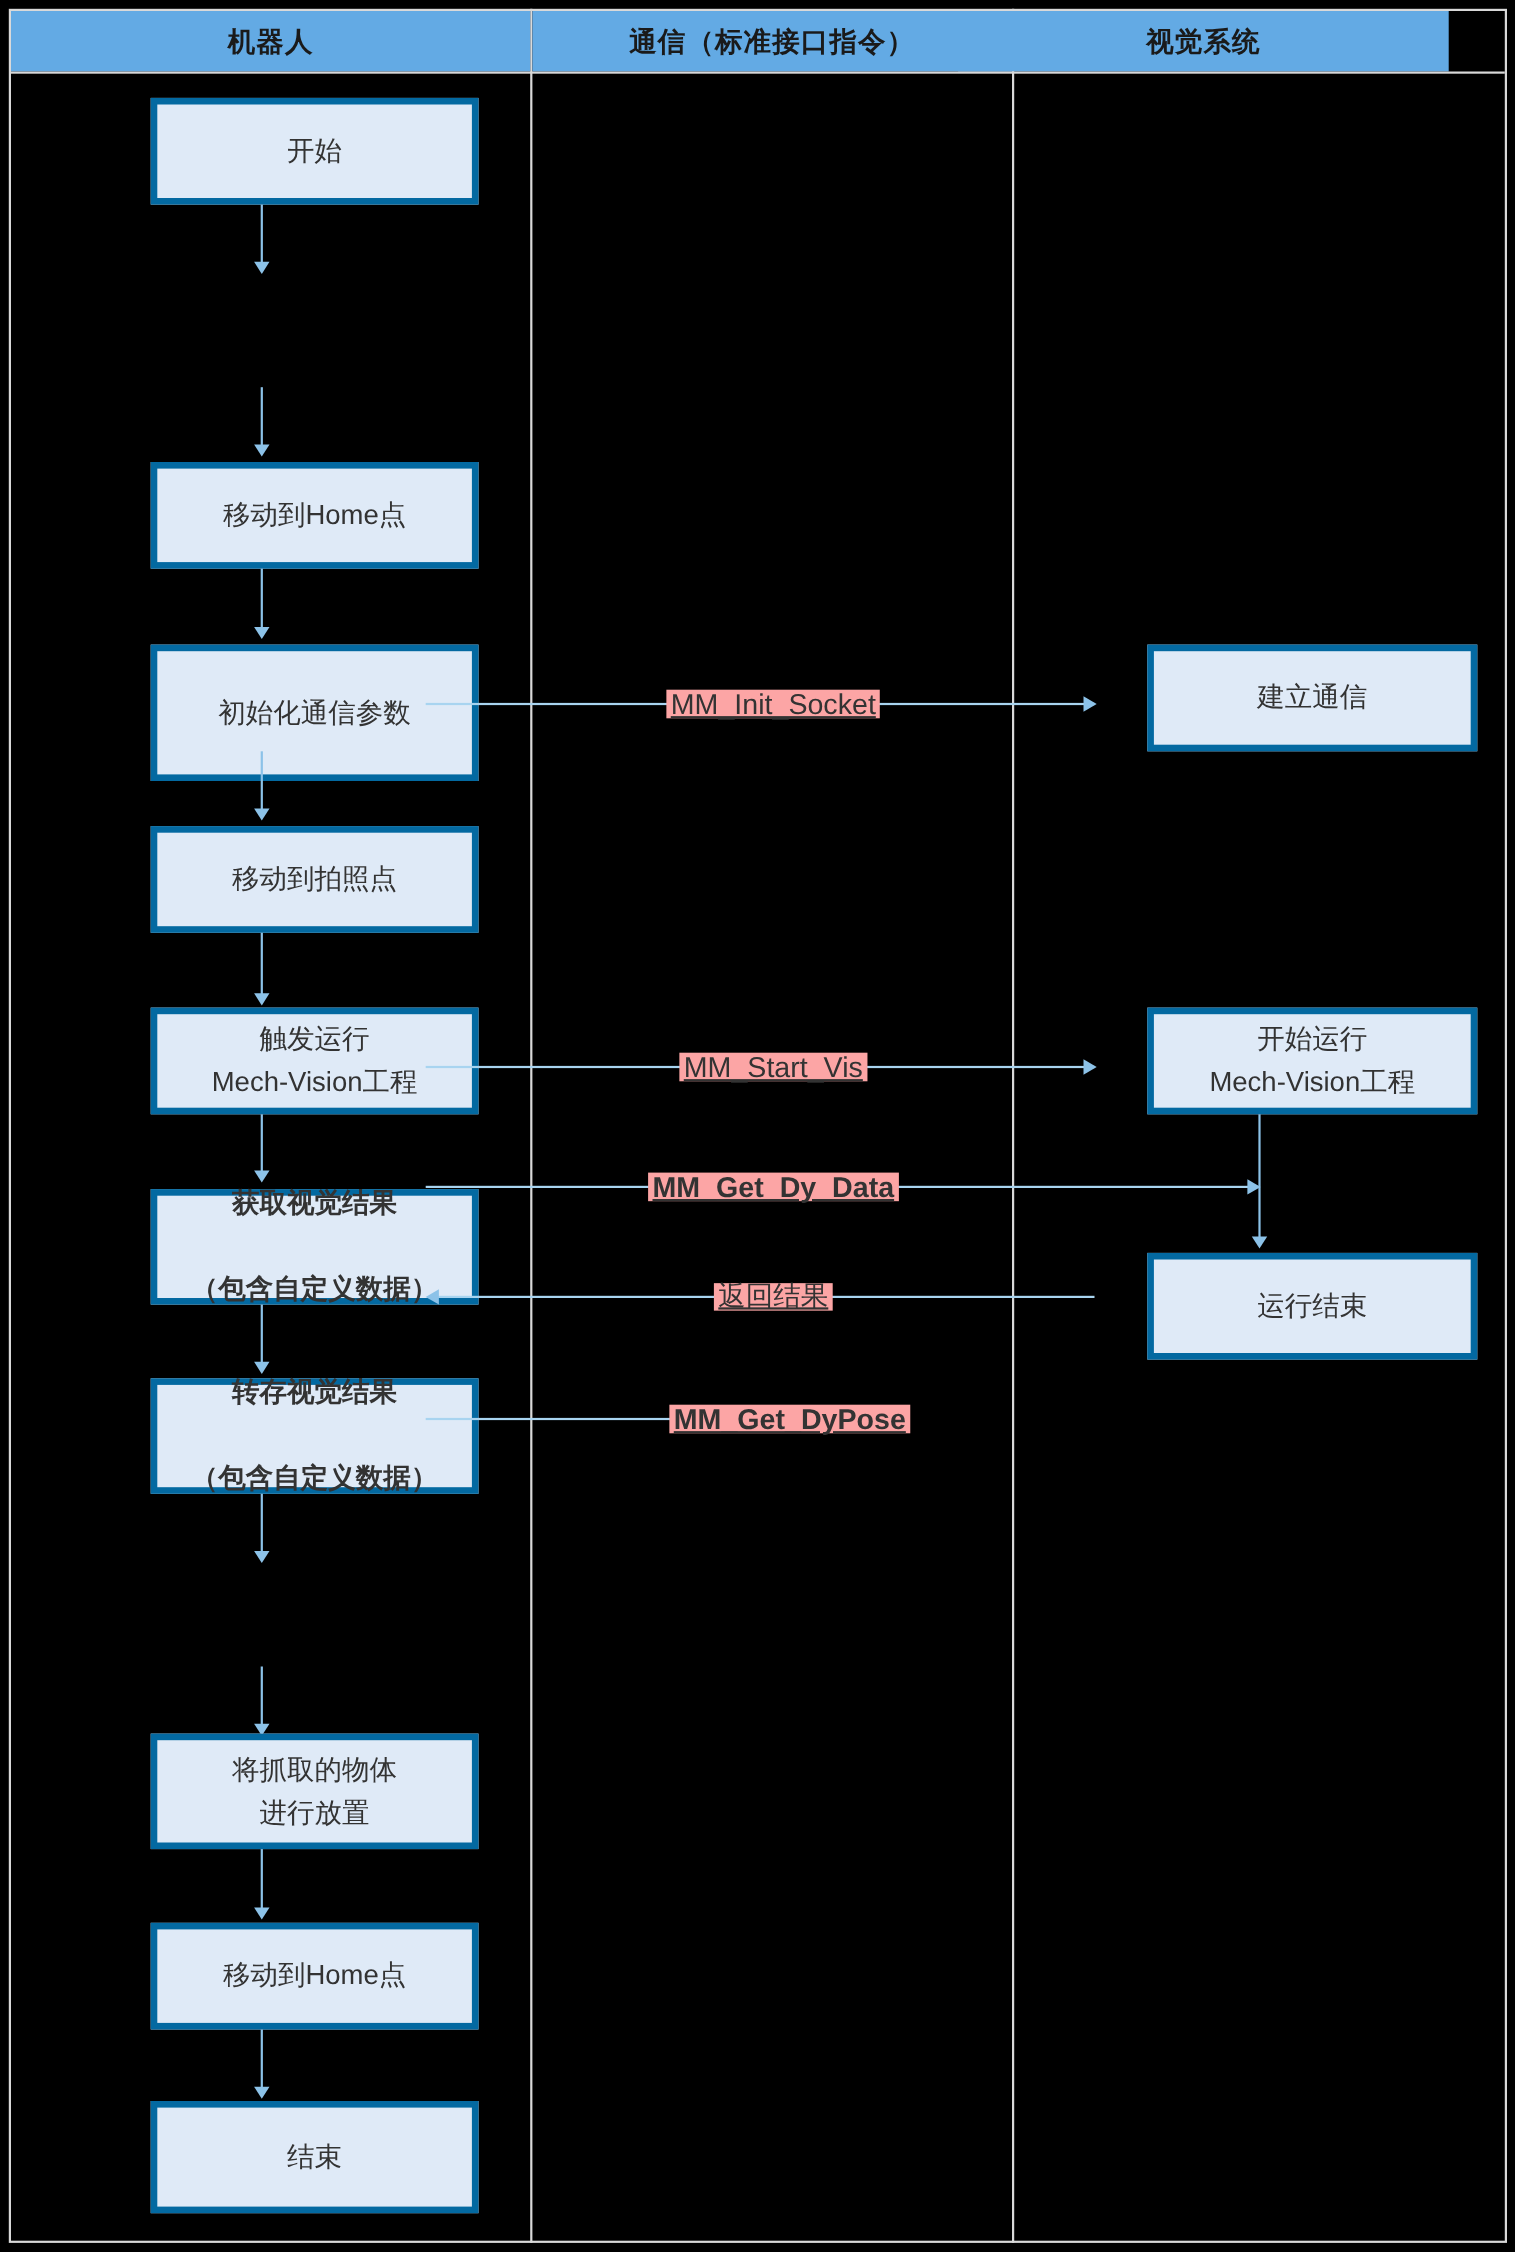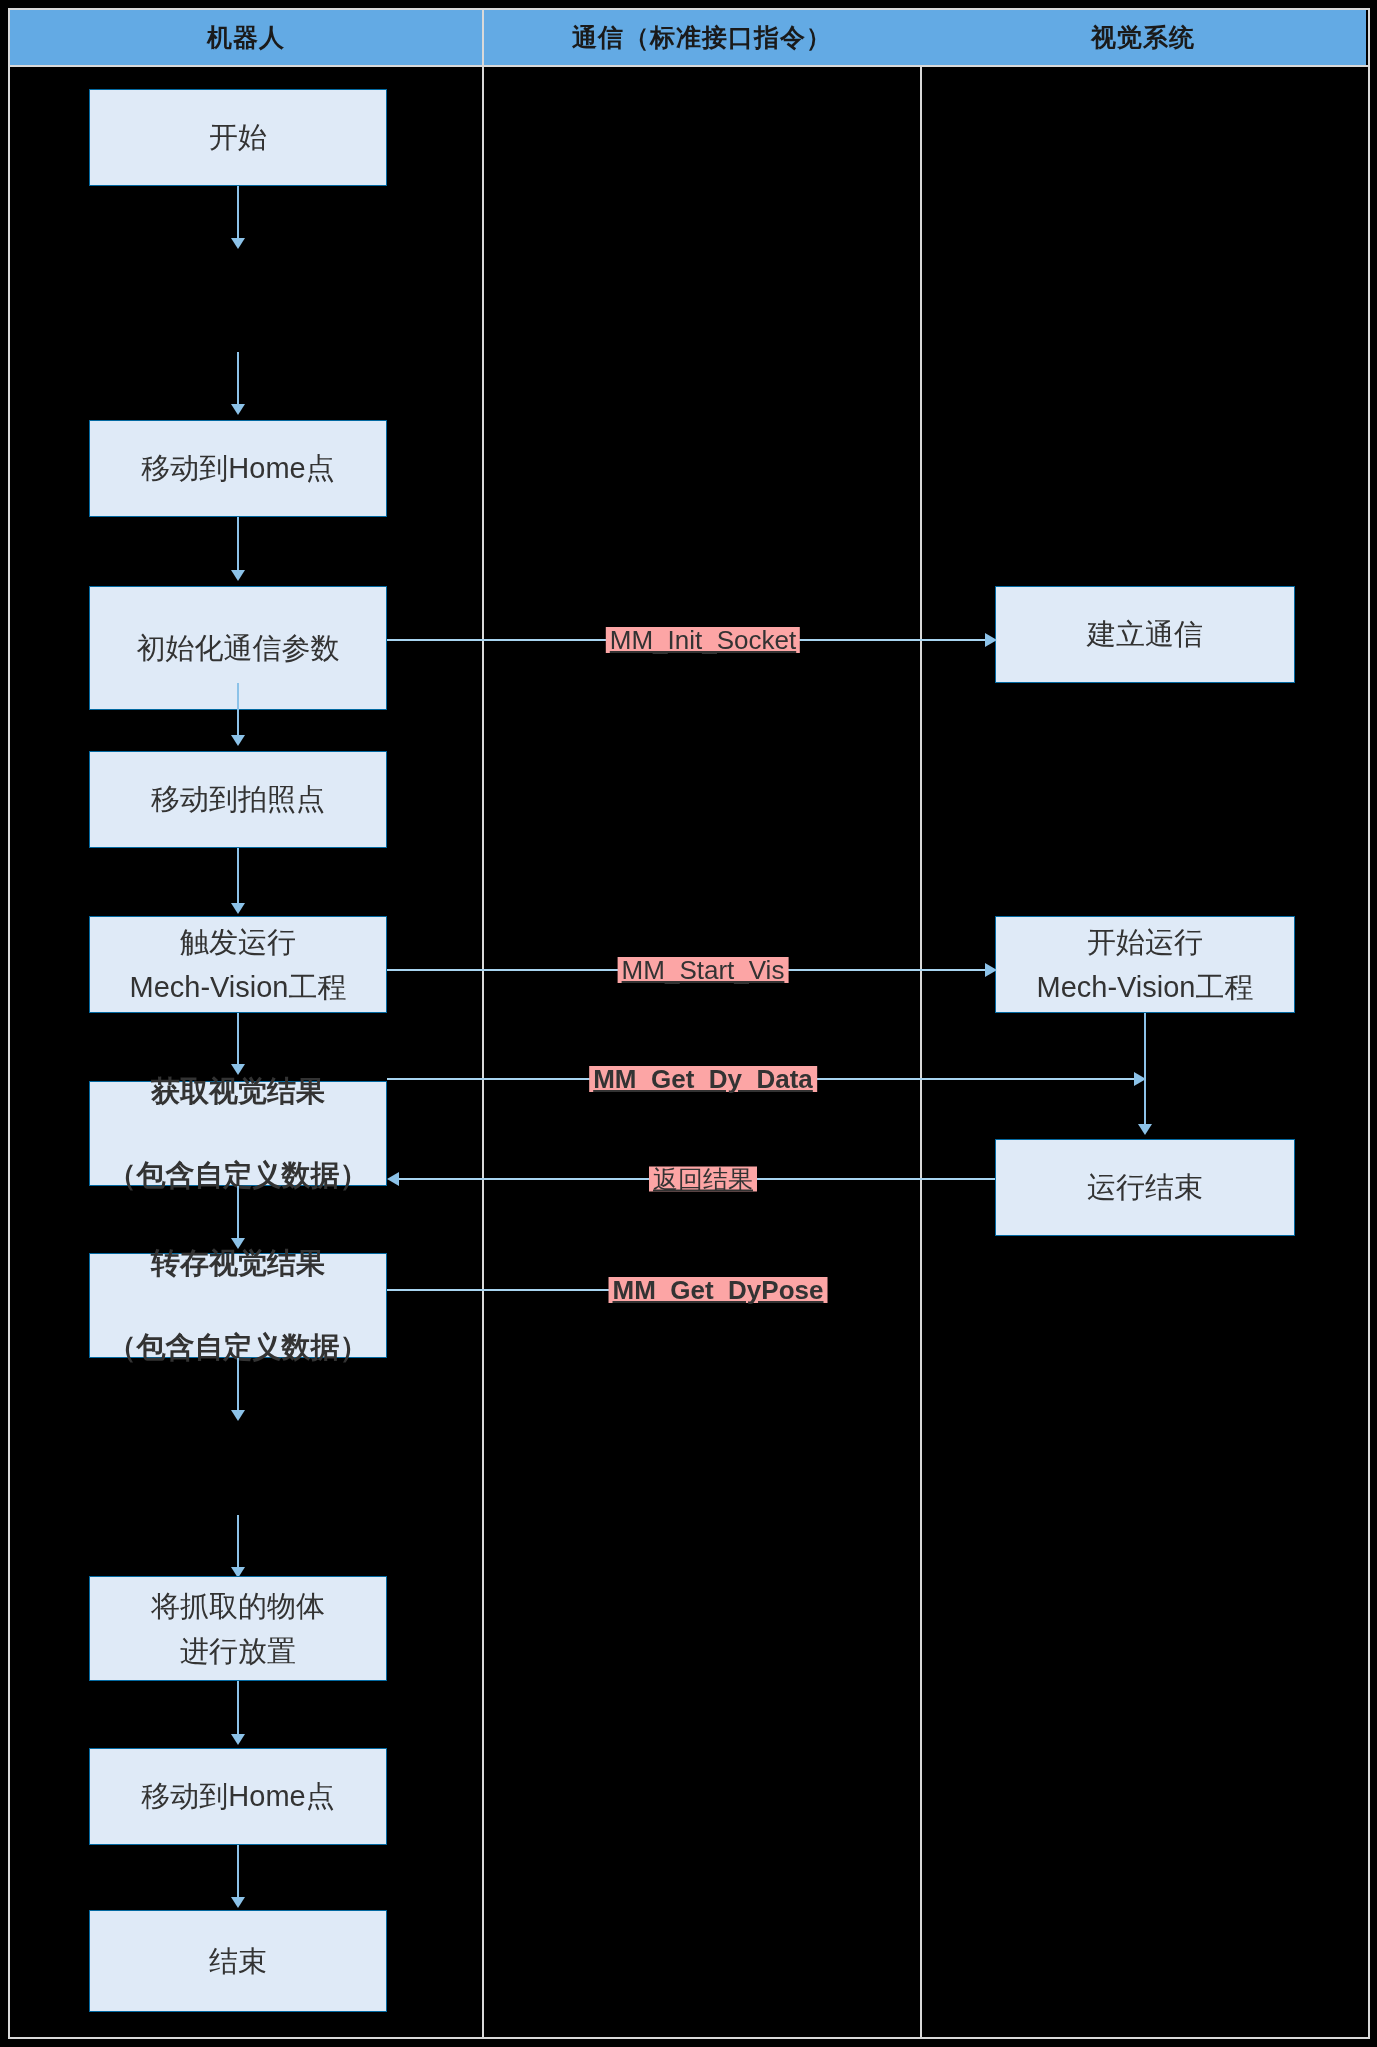--- a/index.html
+++ b/index.html
@@ -53,30 +53,31 @@
     position: absolute;
     top: 65px;
     height: 2px;
     background: #d9d9d9;
   }
 
   
   .node {
     position: absolute;
     background: #dfeaf7;
-    border: 1px solid #0369a1;
+    border: 6px solid #0369a1;
     box-sizing: border-box;
     display: flex;
     flex-direction: column;
     align-items: center;
     justify-content: center;
     color: #333333;
-    font-size: 29px;
+    font-size: 25px;
     line-height: 1.55;
     text-align: center;
+    margin-left: 48px;
   }
   .node.bold {
     font-weight: bold;
     gap: 39px;
   }
   .node .ln { display: block; white-space: nowrap; }
 
   
   .vline {
     position: absolute;
@@ -129,21 +130,21 @@
 <body>
 
 <div id="stage">
 
   <div class="lane-frame"></div>
   <div class="lane-divider" style="left:482px;"></div>
   <div class="lane-divider" style="left:920px;"></div>
 
   <div class="lane-header" style="left:10px;  width:472px;">机器人</div>
   <div class="lane-header" style="left:484px; width:436px;">通信（标准接口指令）</div>
-  <div class="lane-header" style="left:920px; width:446px;">视觉系统</div>
+  <div class="lane-header" style="left:871px; width:446px;">视觉系统</div>
 
   <div class="lane-header-sep" style="left:10px;  width:1358px;"></div>
 
   <div class="node" style="left:89px; top:89px; width:298px; height:97px;">
     <span class="ln">开始</span>
   </div>
   <div class="vline" style="left:237px; top:186px; height:56px;"></div>
   <div class="arrow-down" style="left:231px; top:238px;"></div>
 
   <div class="vline" style="left:237px; top:352px; height:56px;"></div>

